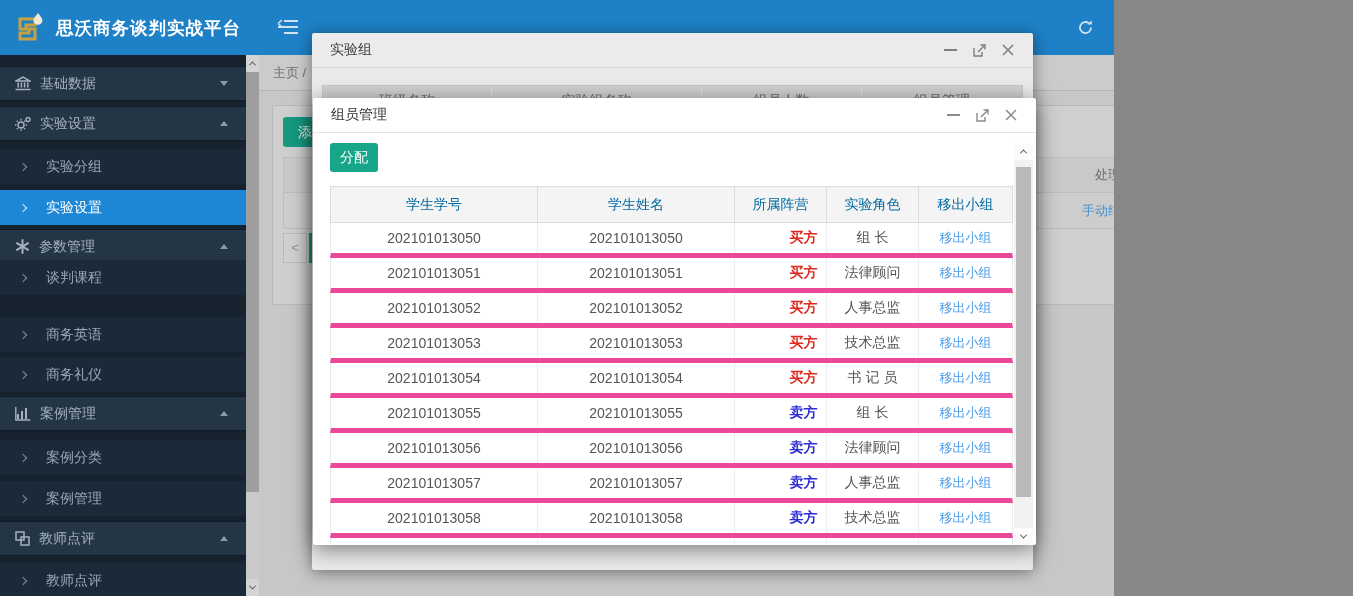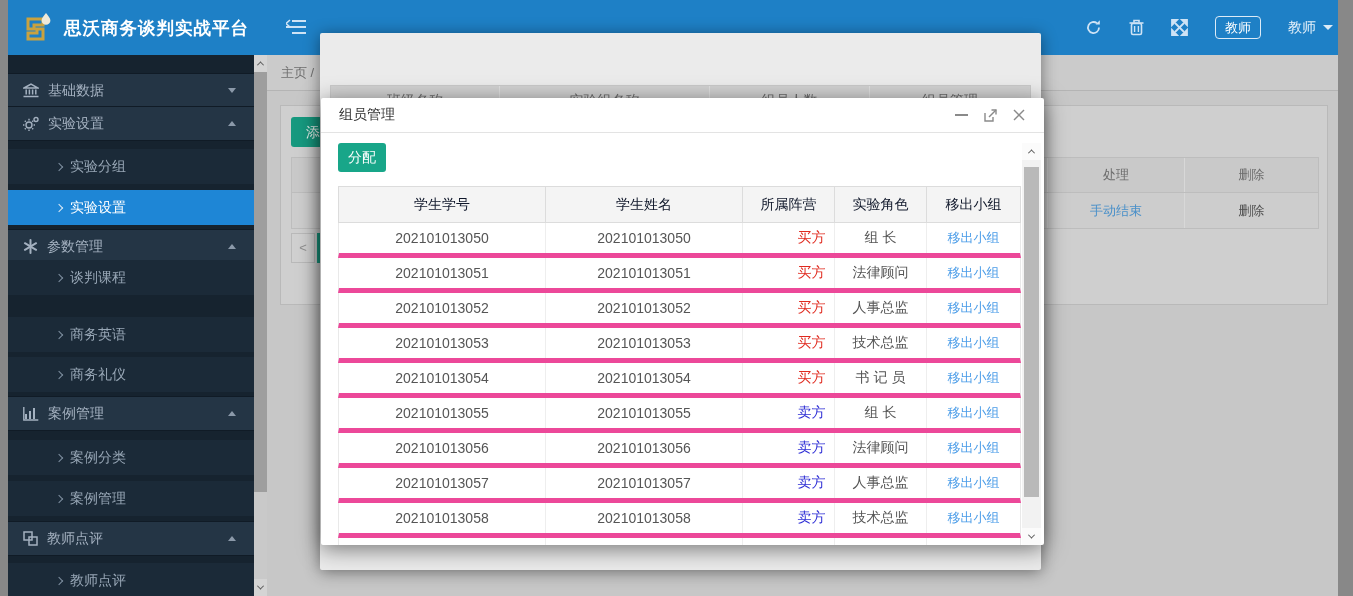--- a/index.html
+++ b/index.html
@@ -1,35 +1,35 @@
 <!DOCTYPE html>
 <html><head>
 <meta charset="utf-8">
 <style>
   * { box-sizing: border-box; margin: 0; padding: 0; }
   body { background:#888; }
-  .stage{position:relative;width:1330px;height:596px;overflow:hidden;
-    font-family:"Liberation Sans","DejaVu Sans",sans-serif;background:#c7c7c7;margin-left:8px;}
+  .stage{position:relative;width:1114px;height:596px;overflow:hidden;
+    font-family:"Liberation Sans","DejaVu Sans",sans-serif;background:#c7c7c7;}
 
   
   .topbar{position:absolute;left:0;top:0;width:1353px;height:55px;background:#1e80c6;z-index:2;}
   .logo{position:absolute;left:0;top:0;width:246px;height:55px;display:flex;align-items:center;padding-left:13px;}
   .logo-title{color:#fff;font-size:17.5px;font-weight:bold;letter-spacing:1px;margin-left:9px;}
   .hamburger{position:absolute;left:278px;top:19px;}
   .topbar-right{position:absolute;right:28px;top:0;height:55px;display:flex;align-items:center;gap:27px;}
   .tb-ico{display:inline-flex;align-items:center;justify-content:center;cursor:pointer;}
   .role-badge{border:1px solid #dcebf7;border-radius:4px;color:#fff;font-size:13px;padding:2px 9px;line-height:17px;}
   .user-menu{display:flex;align-items:center;gap:7px;color:#e6f1fa;font-size:14px;cursor:pointer;}
   .caret-dn-w{width:0;height:0;border-left:5px solid transparent;border-right:5px solid transparent;border-top:5px solid #dcebf7;}
 
   
   .sidebar{position:absolute;left:0;top:55px;width:246px;height:541px;background:#16232f;z-index:2;overflow:hidden;}
   .side-item{position:absolute;left:0;width:246px;height:35px;display:flex;align-items:center;cursor:pointer;}
   .side-item.parent{background:#243545;padding-left:15px;border-top:1px solid #101b26;border-bottom:1px solid #101b26;}
-  .side-item.child{background:#1b2a38;padding-left:48px;}
+  .side-item.child{background:#1b2a38;padding-left:20px;gap:12px;}
   .side-item.child.active{background:#1e86d6;}
   .s-label{color:#a4b1c0;font-size:14px;margin-left:9px;}
   .child .s-label{color:#98a7b6;margin-left:8px;}
   .child.active .s-label{color:#fff;}
   .s-ico{flex:0 0 auto;}
   .caret-up,.caret-down{position:absolute;right:18px;}
   .caret-up{width:0;height:0;border-left:4px solid transparent;border-right:4px solid transparent;border-bottom:5px solid #8b99a9;}
   .caret-down{width:0;height:0;border-left:4px solid transparent;border-right:4px solid transparent;border-top:5px solid #8b99a9;}
   .sub-chev{width:6px;height:6px;border-right:1.6px solid #7f90a1;border-top:1.6px solid #7f90a1;transform:rotate(45deg);flex:0 0 auto;}
   .active .sub-chev{border-color:#dce9f5;}
@@ -85,28 +85,28 @@
     background:#d2d2d2;border:1px solid #c9c9c9;}
   .m1-th{font-size:14px;color:#6a6a6a;text-align:center;padding-top:6px;height:100%;}
   .m1-th + .m1-th{border-left:1px solid #e0e0e0;}
   .m1-c1{width:168px;} .m1-c2{width:210px;} .m1-c3{width:160px;} .m1-c4{width:161px;}
 
   
   .assign-btn{position:absolute;left:17px;top:45px;width:48px;height:29px;background:#18a689;color:#fff;
     border:none;border-radius:3px;font-size:14px;line-height:29px;text-align:center;cursor:pointer;}
   .m2-table{position:absolute;left:17px;top:88px;width:683px;}
   .m2-thead{display:flex;height:37px;background:#f4f4f4;border:1px solid #dcdcdc;}
-  .m2-th{display:flex;align-items:center;justify-content:center;font-size:14px;color:#0f172a;height:100%;}
+  .m2-th{display:flex;align-items:center;justify-content:center;font-size:14px;color:#0369a1;height:100%;}
   .m2-th + .m2-th{border-left:1px solid #dcdcdc;}
   .m2-row{display:flex;height:35px;background:#fff;border-left:1px solid #e9e9e9;border-right:1px solid #e9e9e9;border-bottom:5px solid #ec4899;}
   .m2-row.partial{height:7px;overflow:hidden;border-bottom:none;}
   .cell{display:flex;align-items:center;justify-content:center;font-size:14px;color:#555;height:100%;}
   .cell + .cell{border-left:1px solid #eeeeee;}
   .c1{width:206px;} .c2{width:197px;} .c3{width:92px;} .c4{width:92px;text-align:center;} .c5{width:94px;}
-  .camp{font-weight:normal;padding-left:46px;}
+  .camp{font-weight:bold;padding-left:46px;}
   .link{color:#4a9ce8;font-size:13px;text-decoration:none;cursor:pointer;}
   .m2-scroll{position:absolute;left:701px;top:45px;width:19px;height:402px;background:#f2f2f2;}
   .m2-scroll .sc-btn{width:19px;background:#fbfbfb;}
   .m2-scroll .sc-thumb{left:2px;width:15px;top:24px;height:330px;background:#b9b9b9;}
 </style>
 </head>
 <body>
 
 <div class="stage">
 
@@ -158,21 +158,21 @@
       </span>
       <span class="role-badge">教师</span>
       <span class="user-menu">
         <span>教师</span>
         <i class="caret-dn-w"></i>
       </span>
     </div>
   </div>
 
   <div class="sidebar">
-    <div class="side-item parent" style="top:18px">
+    <div class="side-item parent" style="top:11px">
       <svg class="s-ico" width="16" height="15" viewBox="0 0 16 15">
         <g stroke="#a4b1c0" stroke-width="1.5" fill="none">
           <path d="M1 5 L8 1 L15 5 z"></path>
             <line x1="3.2" y1="6.5" x2="3.2" y2="11.5"></line>
             <line x1="6.4" y1="6.5" x2="6.4" y2="11.5"></line>
           <line x1="9.6" y1="6.5" x2="9.6" y2="11.5"></line>
             <line x1="12.8" y1="6.5" x2="12.8" y2="11.5"></line>
             <line x1="0.5" y1="13.5" x2="15.5" y2="13.5"></line>
         </g>
       </svg>
@@ -306,20 +306,45 @@
     <span class="sc-btn top">
         <i class="chev up"></i>
       </span>
     <div class="sc-thumb" style="top:19px;height:484px;"></div>
     <span class="sc-btn bot">
         <i class="chev down"></i>
       </span>
   </div>
 
   <div class="modal modal1">
+    <div class="m-head">
+      <span class="m-title">实验组</span>
+      <span class="m-controls">
+        <span class="mc mc-min">
+            <i></i>
+          </span>
+        <span class="mc">
+          <svg width="13" height="13" viewBox="0 0 13 13">
+              <g stroke="#7e7e7e" stroke-width="1.4" fill="none">
+            <path d="M1 4 v8 h8 v-4"></path>
+                <path d="M5 8 L12 1"></path>
+                <path d="M7.5 1 H12 V5.5"></path>
+              </g>
+            </svg>
+        </span>
+        <span class="mc">
+          <svg width="12" height="12" viewBox="0 0 12 12">
+              <g stroke="#7e7e7e" stroke-width="1.5">
+            <line x1="1" y1="1" x2="11" y2="11"></line>
+                <line x1="11" y1="1" x2="1" y2="11"></line>
+              </g>
+            </svg>
+        </span>
+      </span>
+    </div>
     <div class="m1-thead">
       <div class="m1-th m1-c1">班级名称</div>
       <div class="m1-th m1-c2">实验组名称</div>
       <div class="m1-th m1-c3">组员人数</div>
       <div class="m1-th m1-c4">组员管理</div>
     </div>
   </div>
 
   <div class="modal modal2">
     <div class="m-head">

